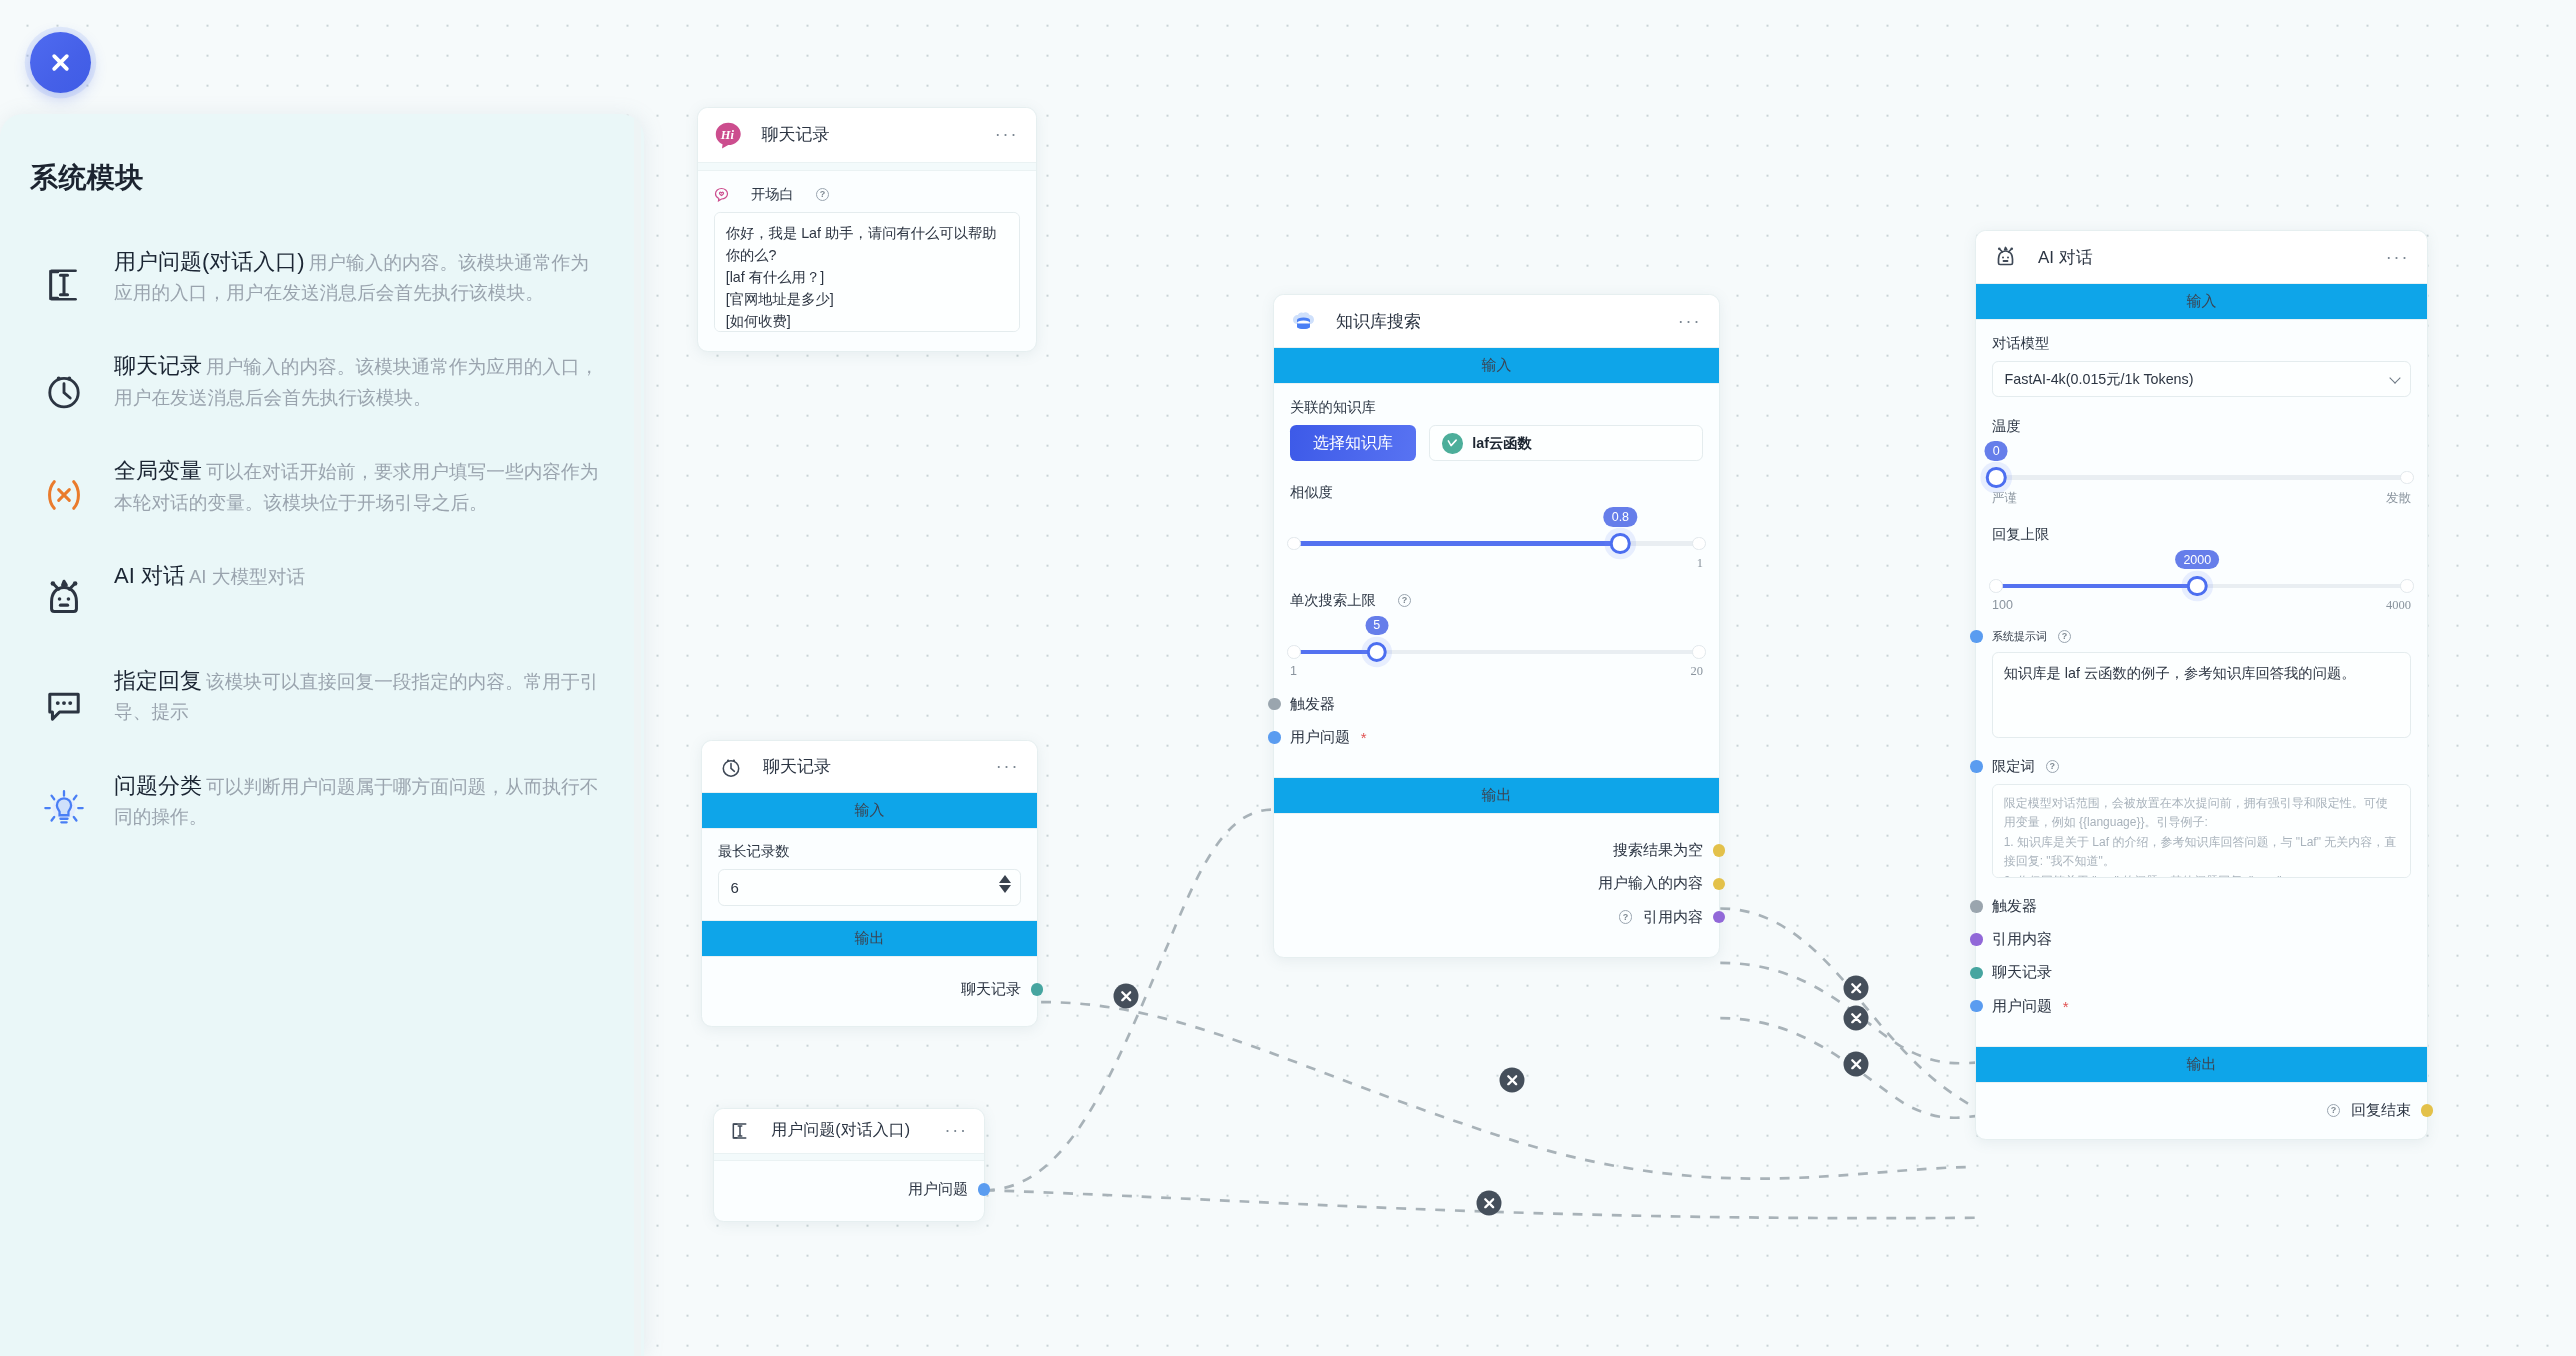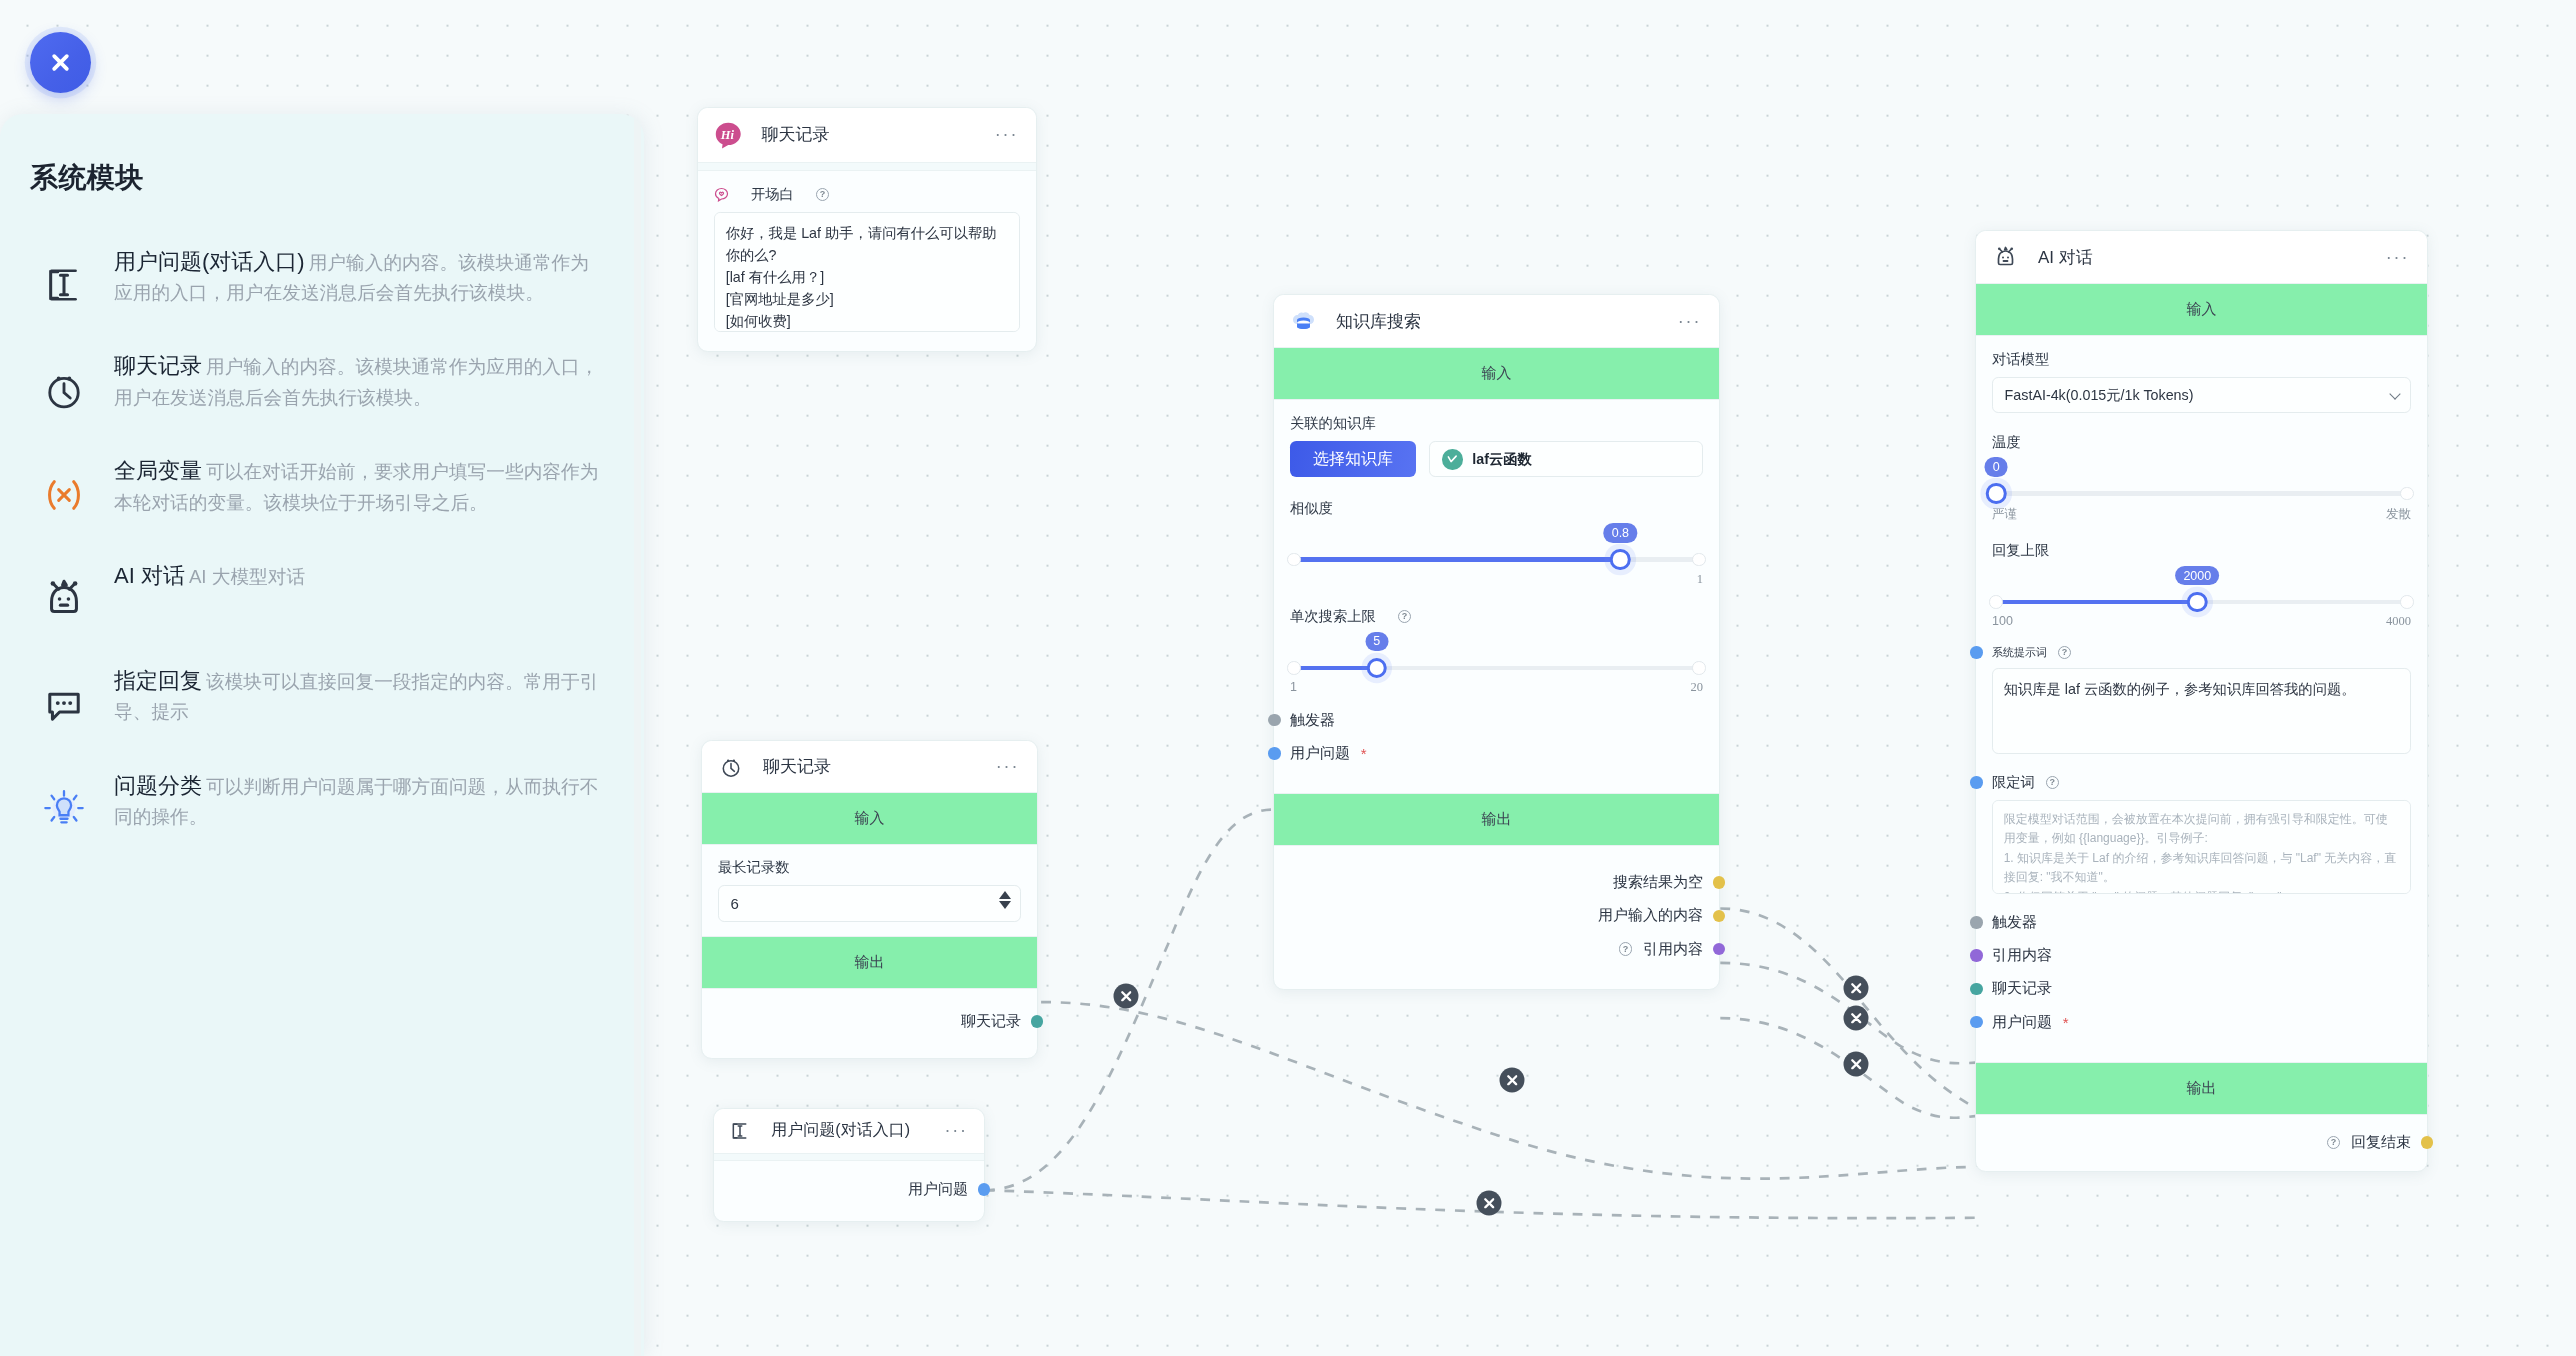--- a/index.html
+++ b/index.html
@@ -99,23 +99,23 @@
     font-size: 17px; color: #2b3442; font-weight: 500;
     flex: 1 1 auto; white-space: nowrap;
   }
   .dots {
     color: #7d8893; font-size: 18px; letter-spacing: 1.8px;
     line-height: 9px; cursor: pointer; padding: 0 1.8px;
     user-select: none;
   }
   .band {
     text-align: center; font-size: 15px; color: #3b4452;
-    background: #86efac; border-top: 0.9px solid #eaf2f3;
+    background: #0ea5e9; border-top: 0.9px solid #eaf2f3;
     border-bottom: 0.9px solid #eaf2f3;
-    padding: 16px 0;
+    padding: 8px 0;
   }
   .body { padding: 14.3px 16px 16px 16px; }
   .field-label {
     font-size: 14.3px; color: #2e3846; margin-bottom: 8px;
     display: flex; align-items: center; gap: 22px;
   }
   .qmark {
     display: inline-flex; align-items:center; justify-content:center;
     width: 13.4px; height: 13.4px; border: 1.2px solid #9aa5b0;
     border-radius: 50%; font-size: 9px; color: #7e8992;

